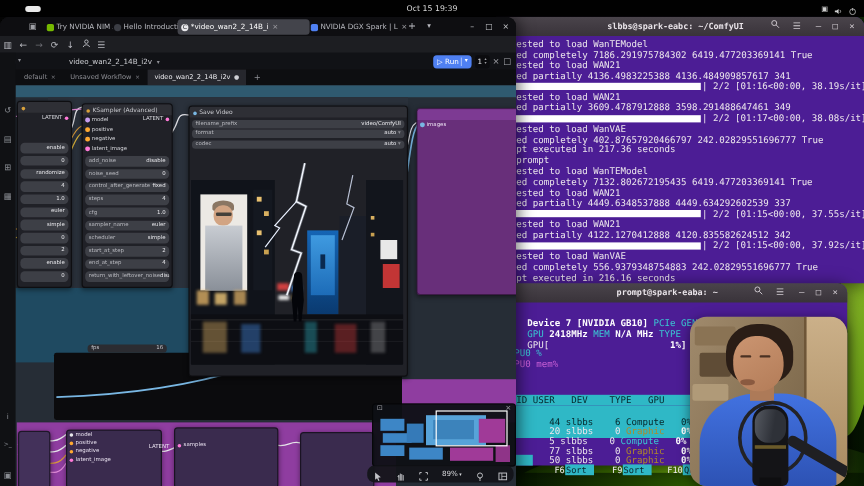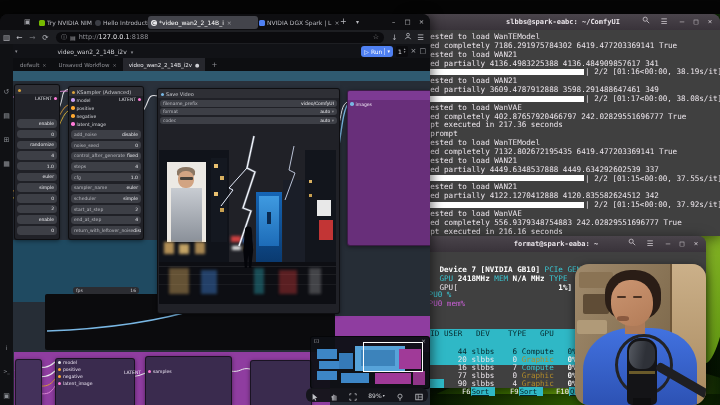--- a/index.html
+++ b/index.html
@@ -20,37 +20,37 @@
   .leaf1{left:248px;top:60px;width:66px;height:290px;background:linear-gradient(100deg,#76b900,#3d6b00 70%);
          border-radius:48% 52% 40% 60%/30% 30% 70% 70%;transform:rotate(10deg);}
   .leaf2{left:270px;top:110px;width:34px;height:240px;background:linear-gradient(100deg,#a8d437,#5d9410);
          border-radius:50%/35%;transform:rotate(6deg);}
   .swoosh{left:-10px;top:352px;width:320px;height:46px;
           background:linear-gradient(90deg,#0a1f02 0%,#4d8a00 35%,#8fc420 55%,#0a1f02 95%);
           border-radius:100% 100% 0 0/160% 160% 0 0;transform:rotate(-3deg);}
   .swoosh2{left:0px;top:380px;width:300px;height:30px;background:linear-gradient(90deg,#061402,#2d5a00 50%,#061402);}
 
   
-  .term{background:#404040;border-radius:8px 8px 0 0;box-shadow:0 3px 14px rgba(0,0,0,.6);}
+  .term{background:#4c1d95;border-radius:8px 8px 0 0;box-shadow:0 3px 14px rgba(0,0,0,.6);}
   .term-tb{position:absolute;left:0;top:0;right:0;height:16px;border-radius:8px 8px 0 0;
            background:linear-gradient(#4a444b,#39333a);}
   .term-title{position:absolute;left:0;right:0;top:0;text-align:center;font-size:7px;font-weight:bold;
               line-height:16px;color:#e9e4e9;}
   .tb-btn{position:absolute;top:2px;width:12px;height:12px;line-height:12px;text-align:center;
           color:#cfc9cf;font-size:7.5px;}
   #term1{left:406px;top:14px;width:314px;height:222px;z-index:2;}
   #term1-body{position:absolute;left:0;top:16px;right:0;bottom:0;padding:3px 0 0 6px;overflow:hidden;}
   .t1line{font-size:7.6px;line-height:8.85px;color:#ece6ec;white-space:pre;}
   .tbar{display:inline-block;width:172px;height:6px;background:#ffffff;vertical-align:middle;margin-right:1px;}
   #term2{left:406px;top:236px;width:300px;height:152px;z-index:3;}
   .t2line{position:absolute;left:6px;font-size:7.6px;line-height:9px;color:#ece6ec;white-space:pre;}
   .cy{color:#3ac8d4;} .mg{color:#c95fd6;} .wb{color:#ffffff;font-weight:bold;} .yl{color:#b08a2a;}
   .t2full{left:6px;right:4px;background:#2fb8c6;color:#06272b;}
   .fk-key{color:#f2edf2;font-size:7.2px;} 
-  .fk-lab{background:#2fb8c6;color:#072428;font-size:7.2px;padding:0 6px 0 1px;text-decoration:underline;}
+  .fk-lab{background:#2fb8c6;color:#072428;font-size:7.2px;padding:0 6px 0 1px;}
 
   
   #webcam{left:575px;top:264px;width:131px;height:141px;border-radius:14px;overflow:hidden;z-index:10;
           background:linear-gradient(115deg,#a08a6c 0%,#857052 55%,#6e5a42 100%);box-shadow:0 2px 10px rgba(0,0,0,.5);}
 
   
   #browser{left:0;top:14px;width:430px;height:391px;background:#131316;z-index:20;border-radius:8px 8px 0 0;
            box-shadow:2px 0 12px rgba(0,0,0,.55);overflow:hidden;}
   #tabstrip{position:absolute;left:0;top:0;width:430px;height:16px;background:#0e0e11;}
   .btab{position:absolute;top:2px;height:13px;border-radius:3px;display:flex;align-items:center;gap:2px;
@@ -167,21 +167,21 @@
       <div class="t1line">loaded partially 4122.1270412888 4120.835582624512 342</div>
       <div class="t1line"><span class="tbar"></span><span>| 2/2 [01:15&lt;00:00, 37.92s/it]</span></div>
       <div class="t1line">Requested to load WanVAE</div>
       <div class="t1line">loaded completely 556.9379348754883 242.02829551696777 True</div>
       <div class="t1line">Prompt executed in 216.16 seconds</div>
     </div>
   </div>
 
   <div class="abs term mono" id="term2">
     <div class="term-tb">
-      <div class="term-title">format@spark-eaba: ~</div>
+      <div class="term-title">prompt@spark-eaba: ~</div>
       <span class="tb-btn" style="right:68px">
         <svg width="8" height="8" viewBox="0 0 10 10">
             <circle cx="4" cy="4" r="2.6" fill="none" stroke="#cfc9cf" stroke-width="1"></circle>
             <line x1="6" y1="6" x2="9" y2="9" stroke="#cfc9cf" stroke-width="1"></line>
           </svg>
       </span>
       <span class="tb-btn" style="right:50px">☰</span>
       <span class="tb-btn" style="right:32px">–</span>
       <span class="tb-btn" style="right:18px">□</span>
       <span class="tb-btn" style="right:4px">×</span>
@@ -201,27 +201,27 @@
       <span>   </span><span class="wb">43s</span><span>────────────────</span><span class="wb">24s</span><span>────────────────</span><span class="wb">16s</span><span>──</span>
     </div>
     <div class="t2line t2full" style="top:93px">   PID USER   DEV    TYPE   GPU       GPU MEM</div>
     <div class="t2line t2full" style="top:102px">
       <span>    44 slbbs    6 </span><span>Compute</span><span>   0%    4707MiB</span>
     </div>
     <div class="t2line" style="top:110px">
       <span>    20 slbbs    0 </span><span class="yl">Graphic</span><span class="wb">   0%     525MiB</span>
     </div>
     <div class="t2line" style="top:118px">
-      <span>    16 slbbs    7 </span><span class="cy">Compute</span><span class="wb">   0%     170MiB</span>
+      <span>    5 slbbs    0 </span><span class="cy">Compute</span><span class="wb">   0%     170MiB</span>
     </div>
     <div class="t2line" style="top:126px">
       <span>    77 slbbs    0 </span><span class="yl">Graphic</span><span class="wb">   0%     150MiB</span>
     </div>
     <div class="t2line" style="top:134px">
-      <span>    90 slbbs    4 </span><span class="yl">Graphic</span><span class="wb">   0%     146MiB</span>
+      <span>    50 slbbs    0 </span><span class="yl">Graphic</span><span class="wb">   0%     146MiB</span>
     </div>
     <div class="abs" style="left:24px;top:143px;width:14px;height:9px;background:#2fb8c6"></div>
     <div class="abs" style="left:56px;top:143px"><span class="fk-key mono">F6</span><span class="fk-lab mono">Sort</span></div>
     <div class="abs" style="left:104px;top:143px"><span class="fk-key mono">F9</span><span class="fk-lab mono">Sort</span></div>
     <div class="abs" style="left:150px;top:143px"><span class="fk-key mono">F10</span><span class="fk-lab mono">Quit</span></div>
     <div class="abs" style="left:200px;top:143px"><span class="fk-key mono">F12</span><span class="fk-lab mono">Save</span></div>
   </div>
 
   <div class="abs" id="webcam">
     <div class="abs" style="left:95px;top:0;width:36px;height:141px;background:linear-gradient(#cbb089,#a8895f);border-left:2px solid #6e5638"></div>
@@ -273,26 +273,20 @@
       <span class="winbtn" style="right:31px">–</span>
       <span class="winbtn" style="right:17px">□</span>
       <span class="winbtn" style="right:3px">×</span>
     </div>
 
     <div id="btoolbar">
       <span class="tb-ic">▥</span>
       <span class="tb-ic">←</span>
       <span class="tb-ic" style="color:#6b6c72">→</span>
       <span class="tb-ic">⟳</span>
-      <div id="urlpill">
-        <span style="font-size:6px;color:#9a9ba0">ⓘ</span>
-        <span style="font-size:6px;color:#9a9ba0">▤</span>
-        <span id="urltext"><span class="dim">http://</span><span>127.0.0.1</span><span class="dim">:8188</span></span>
-        <span style="margin-left:auto;font-size:7px;color:#9a9ba0">☆</span>
-      </div>
       <span class="tb-ic">↓</span>
       <span class="tb-ic">
         <svg width="8" height="8" viewBox="0 0 10 10">
             <circle cx="5" cy="3.4" r="1.8" fill="none" stroke="#b9bac0" stroke-width="1"></circle>
             <path d="M1.6 9 a3.6 3.6 0 0 1 6.8 0" fill="none" stroke="#b9bac0" stroke-width="1"></path>
           </svg>
       </span>
       <span class="tb-ic" style="margin-right:3px">☰</span>
     </div>
 
@@ -655,14 +649,33 @@
         <span>
           <svg width="8" height="8" viewBox="0 0 10 10">
               <rect x="1" y="1.5" width="8" height="7" fill="none" stroke="#c2c3c8" stroke-width="1"></rect>
               <path d="M4,1.5 V8.5 M4,5 H9" stroke="#c2c3c8" stroke-width="0.8"></path>
             </svg>
         </span>
       </div>
     </div>
   </div>
 
+  <div class="abs" id="gnome-bar">
+    <div class="abs" id="gnome-pill"></div>
+    <div class="abs" id="gnome-clock">Oct 15 19:39</div>
+    <div class="abs tray" style="right:6px">
+      <span style="font-size:6px">▣</span>
+      <span>
+        <svg width="7" height="7" viewBox="0 0 10 10">
+            <path d="M1,4 H3 L5.5,2 V8 L3,6 H1 Z" fill="#cfcfcf"></path>
+            <path d="M7,3.2 A2.5,2.5 0 0 1 7,6.8" stroke="#cfcfcf" stroke-width="0.9" fill="none"></path>
+          </svg>
+      </span>
+      <span>
+        <svg width="7" height="7" viewBox="0 0 10 10">
+            <circle cx="5" cy="5.4" r="3.4" fill="none" stroke="#cfcfcf" stroke-width="0.9"></circle>
+            <line x1="5" y1="1" x2="5" y2="4.4" stroke="#cfcfcf" stroke-width="0.9"></line>
+          </svg>
+      </span>
+    </div>
+  </div>
 
 </div>
 
 </body></html>

